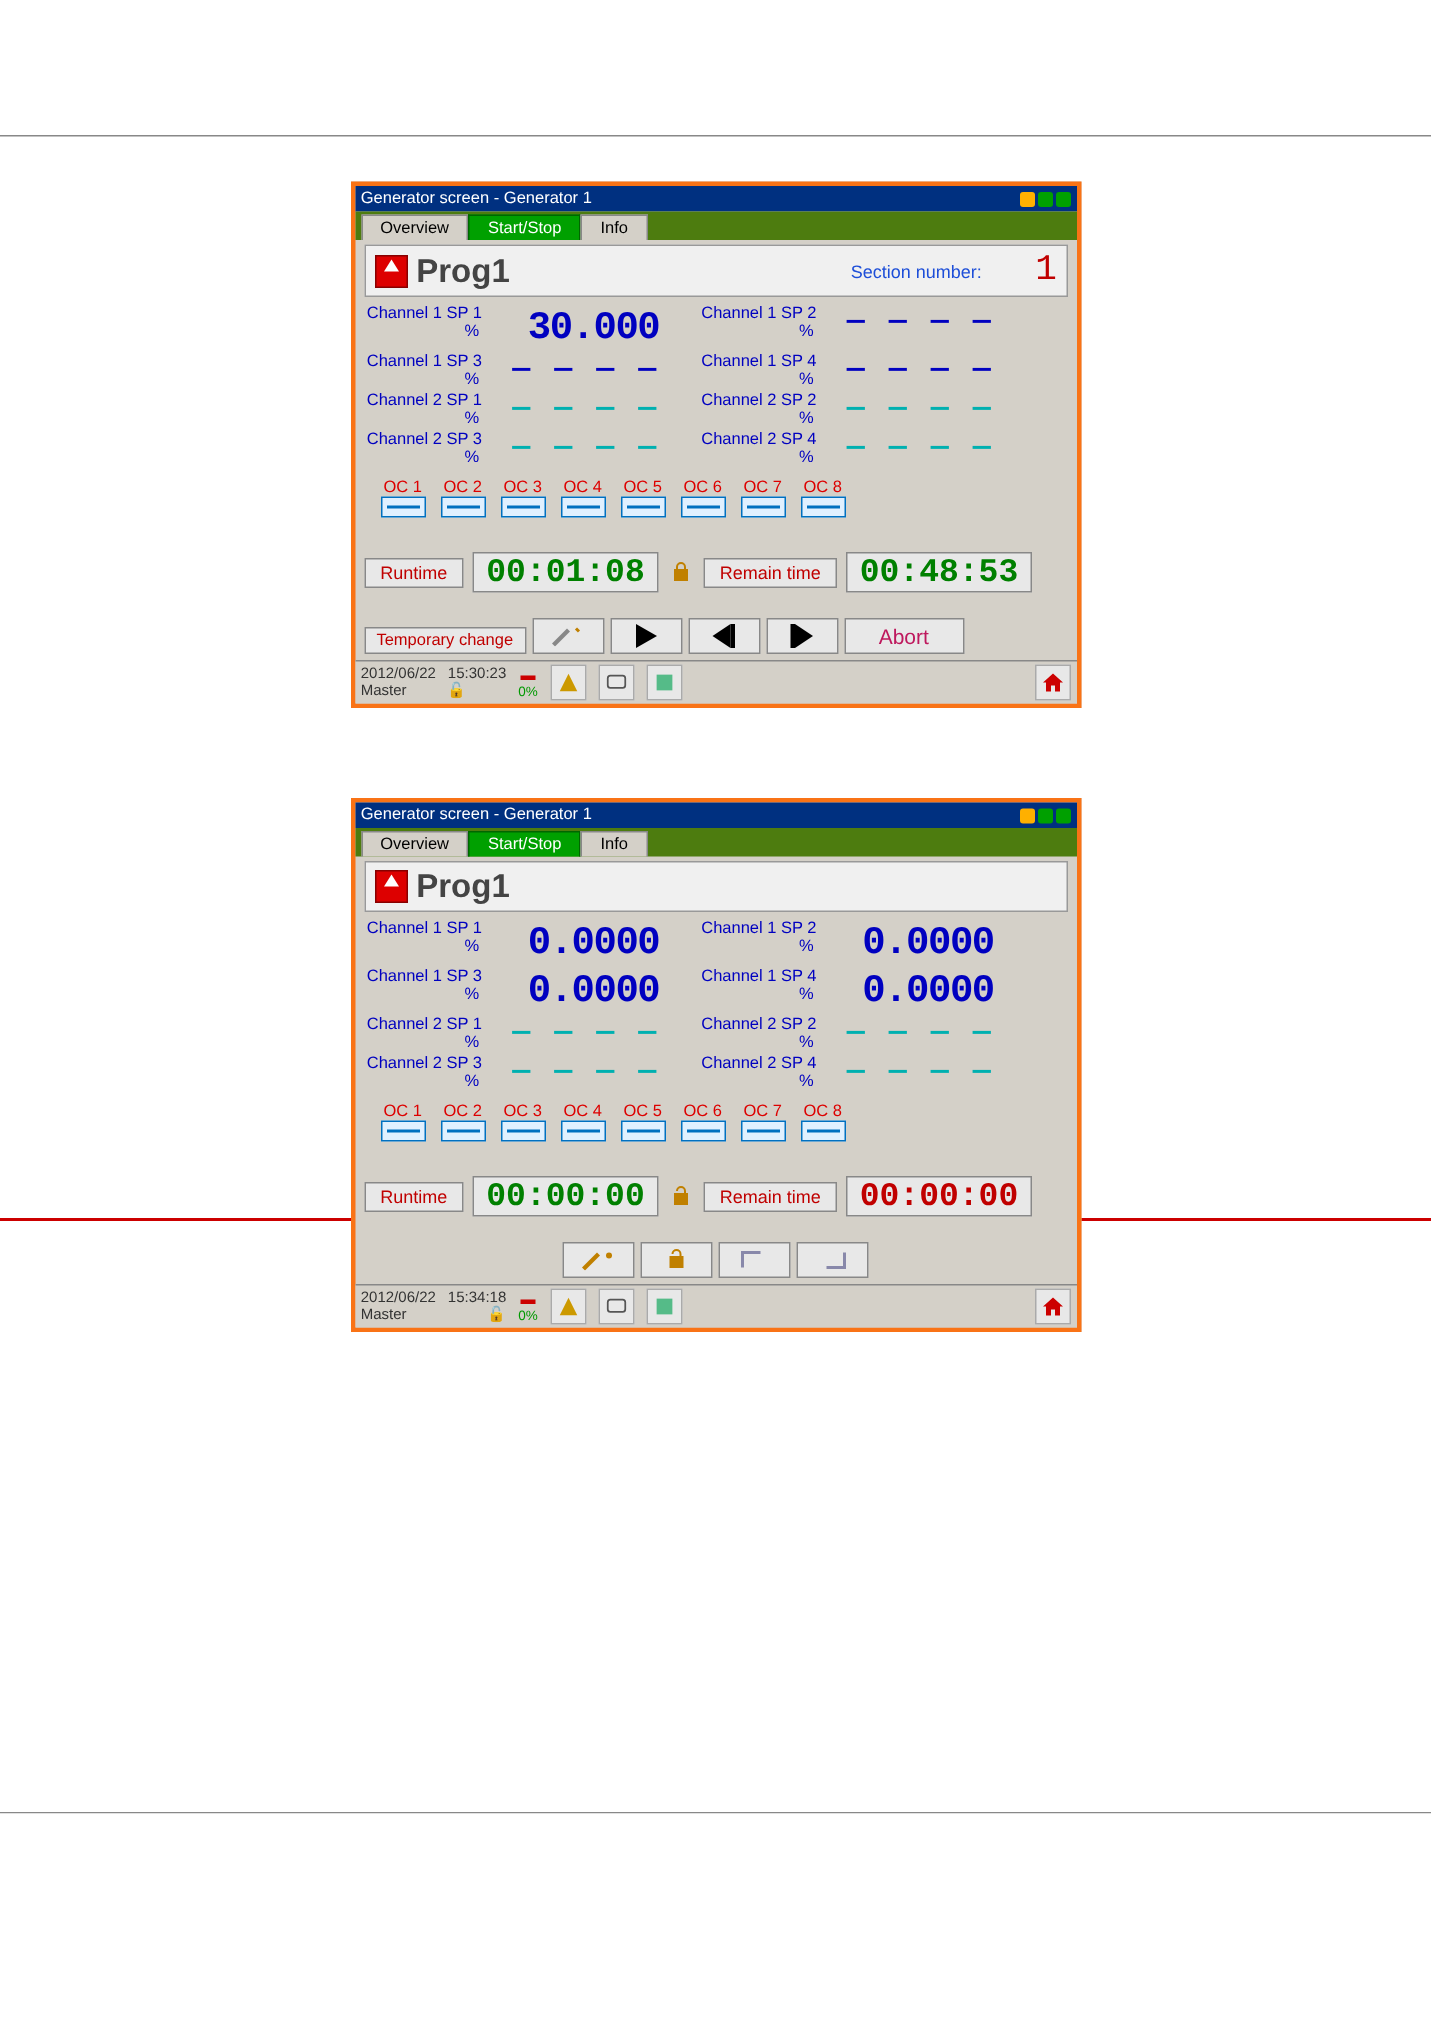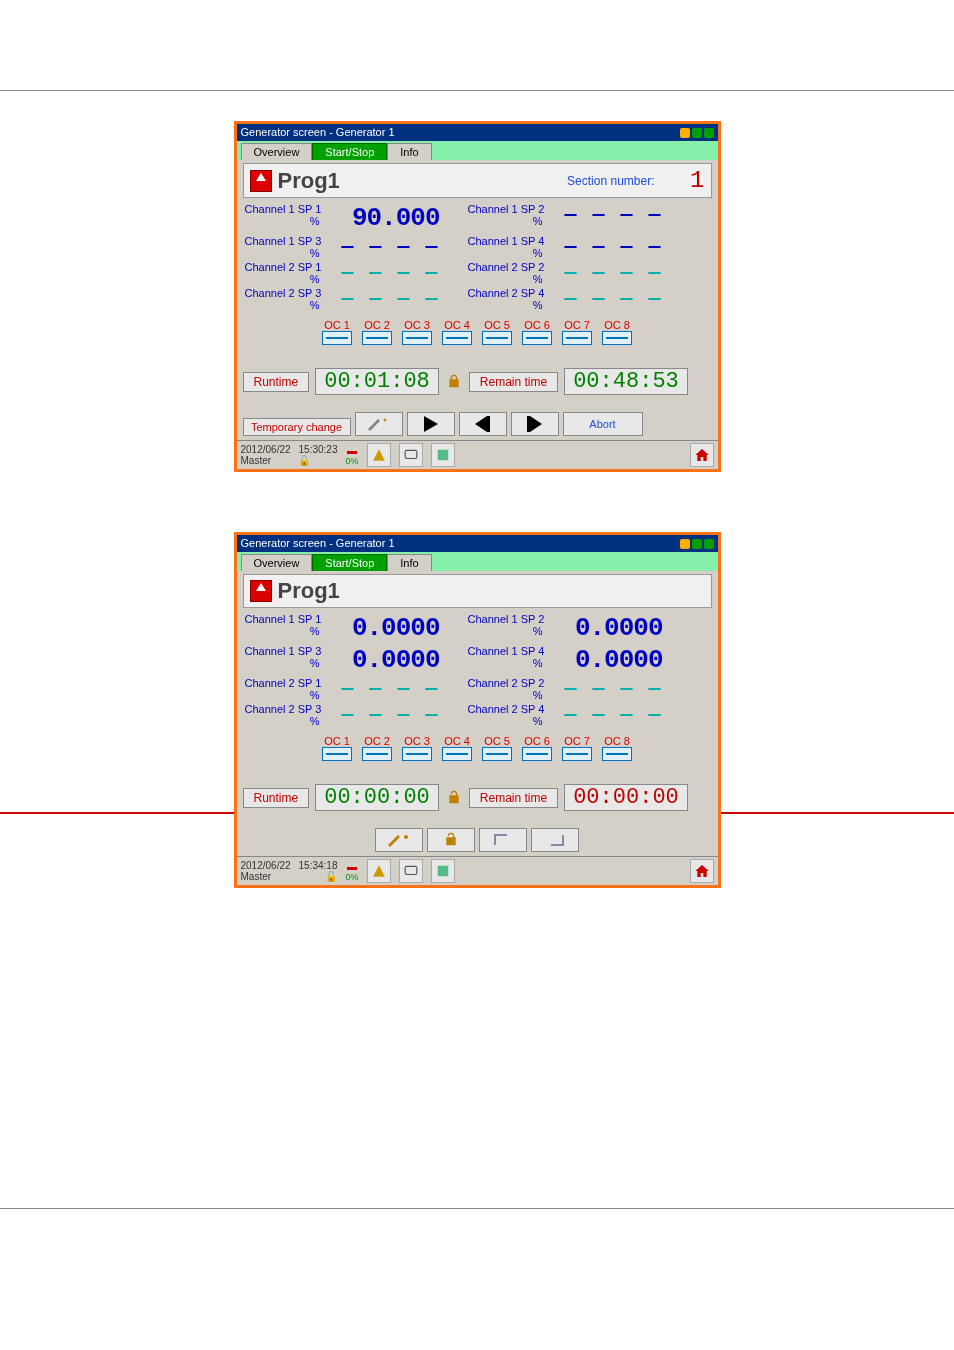--- a/index.html
+++ b/index.html
@@ -39,21 +39,21 @@
   .titlebar .right {
     display:flex;
     gap:2px;
   }
   .titlebar .led {
     width:10px;height:10px;border-radius:2px;display:inline-block;
   }
   .tabs {
     display:flex;
     padding:2px 4px 0 4px;
-    background:#86efac;
+    background:#4d7c0f;
   }
   .tab {
     background:#d4d0c8;
     border:1px solid #888;
     border-bottom:none;
     padding:2px 12px;
     margin-right:0;
     font-size:11px;
     cursor:pointer;
   }
@@ -110,56 +110,56 @@
     padding-right:6px;
     letter-spacing:-1px;
   }
   .val.blank {
     color:#0000c0;
     letter-spacing:2px;
     font-size:20px;
   }
   .val.cyan {color:#00b0b0;}
   .oc-row {
-    display:flex;justify-content:center;padding:4px 12px 6px 12px;
+    display:flex;justify-content:flex-start;padding:4px 12px 6px 12px;
   }
   .oc {
     display:flex;flex-direction:column;align-items:center;width:40px;
   }
   .oc-label{color:#d00;font-size:11px;}
   .oc-box{width:28px;height:12px;border:1px solid #0070c0;background:#e0f0ff;position:relative;}
   .oc-box::after{content:"";position:absolute;left:3px;right:3px;top:5px;height:2px;background:#0070c0;}
 
   .runtime-row{
     margin:17px 6px;display:flex;align-items:center;gap:6px;
   }
   .rt-box{
     border:1px solid #888;padding:2px 10px;font-size:12px;color:#c00000;background:#e8e8e8;
   }
   .rt-val{
-    border:1px solid #888;padding:0 8px;font-family:"Courier New",monospace;font-size:22px;color:#008000;font-weight:normal;background:#e8e8e8;
+    border:1px solid #888;padding:0 8px;font-family:"Courier New",monospace;font-size:22px;color:#008000;font-weight:bold;background:#e8e8e8;
   }
   .rt-val.red{color:#c00000;}
   .lock-icon{width:18px;height:18px;display:flex;align-items:center;justify-content:center;}
   .lock-icon svg{width:16px;height:16px;}
 
   .ctrl-row{
     margin:2px 6px 4px 6px;display:flex;align-items:flex-end;gap:4px;
   }
   .ctrl-btn,.tc-box{
     border:1px solid #888;background:#e8e8e8;padding:2px 6px;font-size:11px;color:#c00000;
     display:flex;align-items:center;justify-content:center;gap:4px;
   }
   .icon-btn{
     border:1px solid #888;background:#e8e8e8;width:46px;height:22px;
     display:flex;align-items:center;justify-content:center;cursor:pointer;
   }
   .abort-btn{
     border:1px solid #888;background:#e8e8e8;width:78px;height:22px;
-    color:#1d4ed8;font-size:11px;display:flex;align-items:center;justify-content:center;cursor:pointer;
+    color:#be185d;font-size:14px;display:flex;align-items:center;justify-content:center;cursor:pointer;
   }
   .statusbar{
     border-top:1px solid #888;background:#d4d0c8;
     display:flex;align-items:center;font-size:10px;color:#333;
     padding:2px 4px;gap:8px;
   }
   .statusbar .spacer{flex:1;}
   .status-date{display:flex;flex-direction:column;line-height:11px;}
   .status-icon{width:22px;height:22px;border:1px solid #aaa;display:flex;align-items:center;justify-content:center;background:#e8e8e8;}
   .home-icon svg{width:16px;height:16px;}
@@ -203,21 +203,21 @@
               <span class="section-label">Section number:</span>
               <span class="section-number">1</span>
             </div>
           </div>
           <div class="channels">
             <div class="ch-row">
               <div class="ch-cell">
                 <span>Channel 1 SP 1</span>
                 <span class="unit">%</span>
               </div>
-              <div class="val ">90.000</div>
+              <div class="val ">30.000</div>
               <div style="width:22px;"></div>
               <div class="ch-cell">
                 <span>Channel 1 SP 2</span>
                 <span class="unit">%</span>
               </div>
               <div class="val blank">— — — —</div>
             </div>
             <div class="ch-row">
               <div class="ch-cell">
                 <span>Channel 1 SP 3</span>

